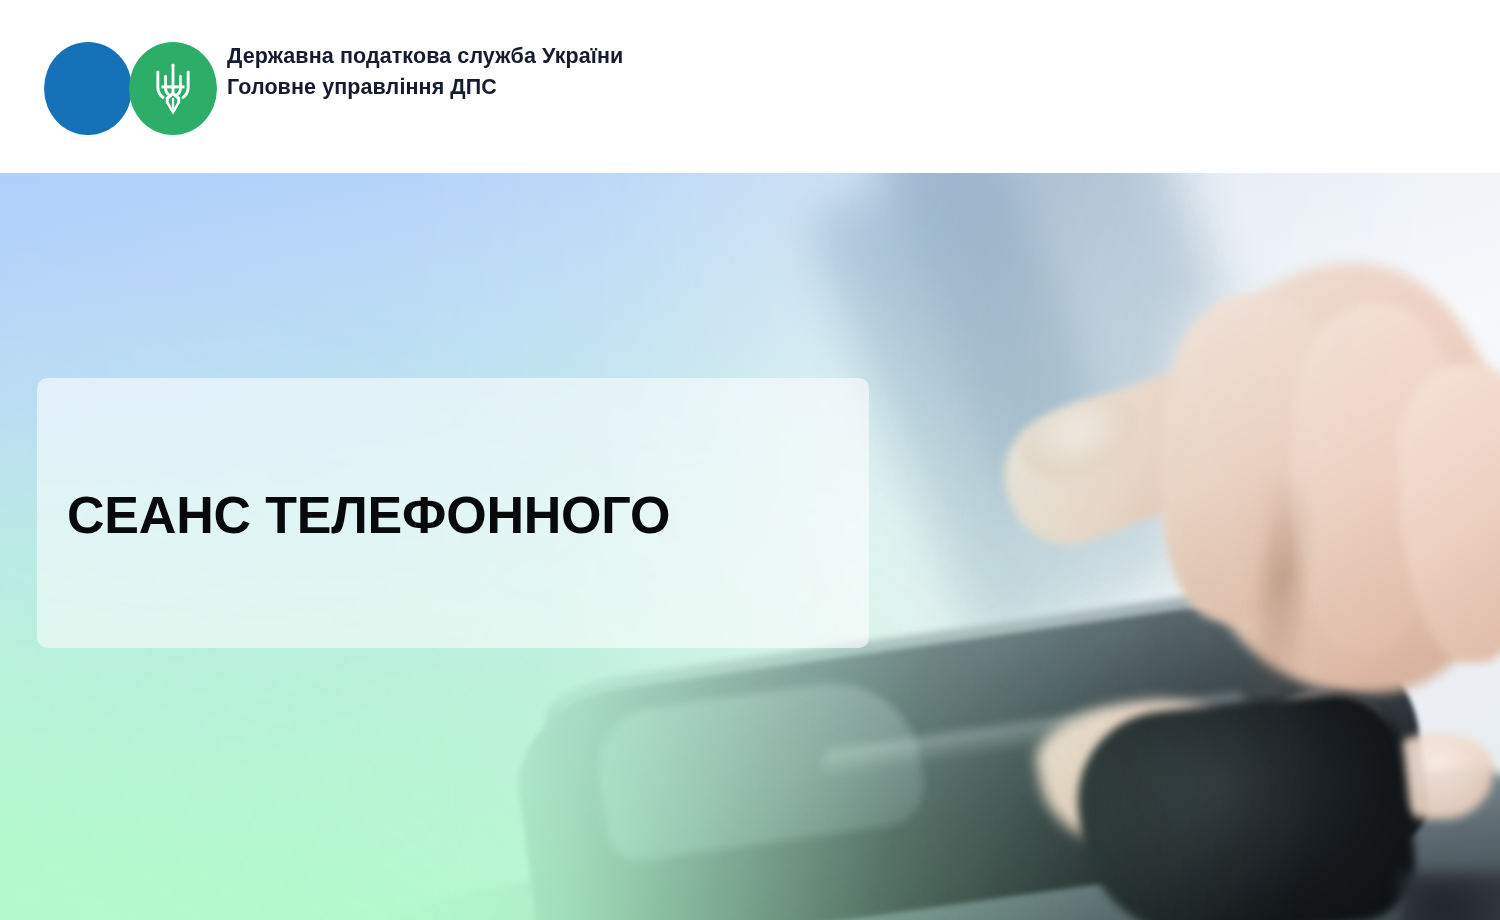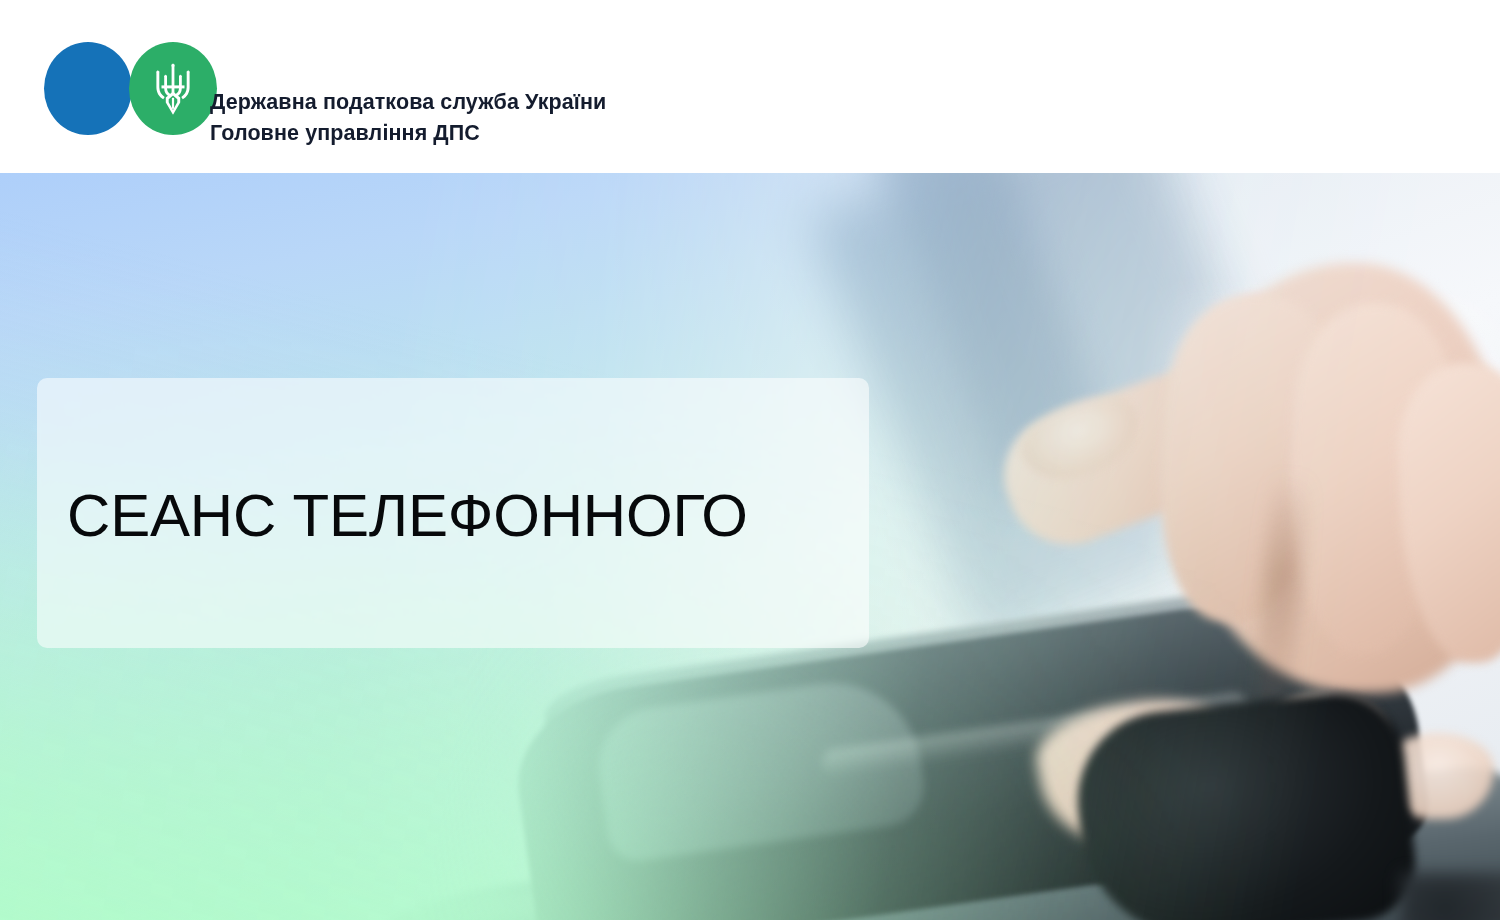--- a/index.html
+++ b/index.html
@@ -56,24 +56,23 @@
     justify-content: center;
   }
   .logo-circle-green svg {
     width: 40px;
     height: 52px;
     display: block;
   }
 
   .org-block {
     position: absolute;
-    left: 210px;
+    left: 227px;
     top: 41px;
     width: 640px;
-    margin-top: 46px;
   }
   .org-line {
     color: #141C2E;
     font-size: 21.5px;
     line-height: 31px;
     letter-spacing: 0.1px;
     white-space: nowrap;
   }
   .org-line.primary {
     font-weight: 700;
@@ -350,22 +349,22 @@
     box-sizing: border-box;
     padding: 32px 40px 28px 30px;
     display: flex;
     flex-direction: column;
     justify-content: center;
     backdrop-filter: blur(2px);
     -webkit-backdrop-filter: blur(2px);
   }
   .title-line {
     color: #07090B;
-    font-weight: 400;
-    font-size: 60px;
+    font-weight: 700;
+    font-size: 52px;
     line-height: 71px;
     letter-spacing: -0.2px;
     white-space: nowrap;
     font-stretch: condensed;
   }
 </style>
 </head>
 <body>
 
 <div class="banner">

